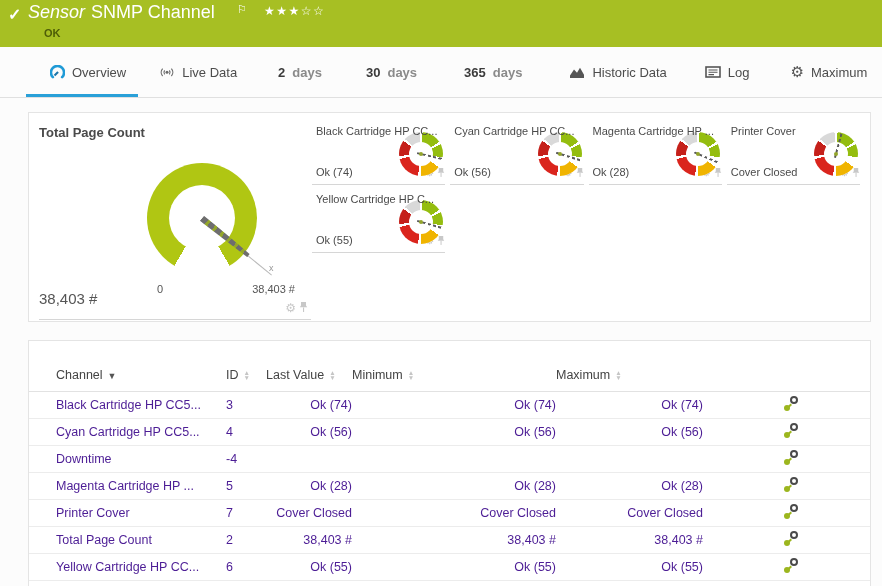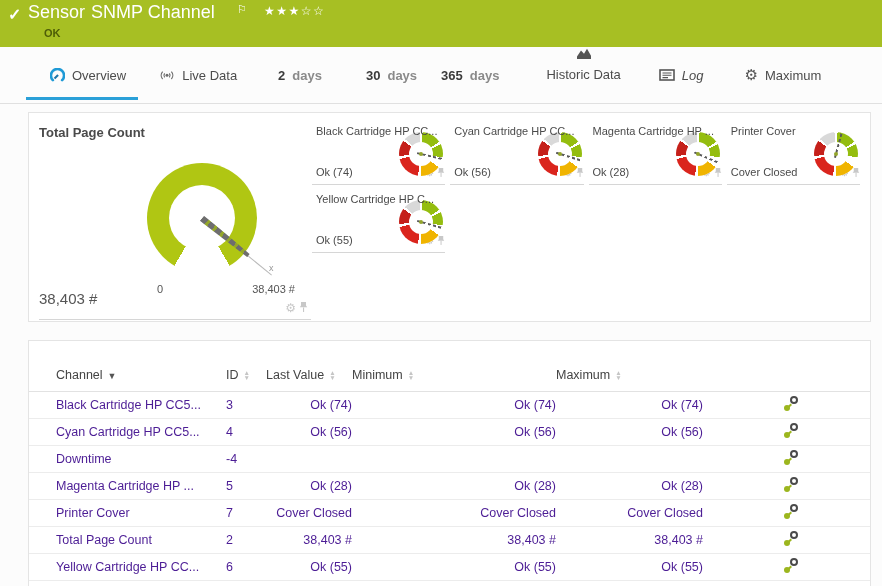--- a/index.html
+++ b/index.html
@@ -5,27 +5,27 @@
   * { margin:0; padding:0; box-sizing:border-box; }
   html,body { width:882px; height:586px; }
   body {
     position:relative; overflow:hidden; background:#fcfcfc;
     font-family:"Liberation Sans", sans-serif;
   }
   
   .app-header { position:absolute; top:0; left:0; width:882px; height:47px; background:#a7bf23; }
   .hdr-check { position:absolute; left:8px; top:5px; color:#fff; font-size:16px; font-weight:bold; }
   .hdr-title { position:absolute; left:28px; top:2px; font-size:18px; color:#fff; white-space:nowrap; }
-  .hdr-title .kind { margin-right:6px; }
+  .hdr-title .kind { font-style:italic; margin-right:6px; }
   .hdr-flag { position:absolute; left:237px; top:3px; font-size:11px; color:#fff; }
   .hdr-stars { position:absolute; left:264px; top:4px; font-size:12px; color:#fff; letter-spacing:1.5px; }
   .hdr-status { position:absolute; left:44px; top:27px; font-size:11px; font-weight:bold; color:#4e5d07; }
 
   
-  .tab-strip { position:absolute; top:47px; left:0; width:882px; height:57px; border-bottom:1px solid #e0e0e0; display:flex; align-items:center; background:transparent; }
+  .tab-strip { position:absolute; top:47px; left:0; width:882px; height:51px; border-bottom:1px solid #e0e0e0; display:flex; align-items:center; background:transparent; }
   .tab { display:flex; align-items:center; gap:7px; height:56px; position:relative; font-size:13px; color:#4c4c4c; cursor:pointer; white-space:nowrap; }
   .tab.active::after { content:''; position:absolute; left:-24px; right:-12px; bottom:3px; height:3px; background:#2aa0d8; }
   .tab-num { font-weight:bold; color:#3b3b3b; }
   .tab-label.dim { color:#8a8a8a;font-weight:bold; }
   .tab-icon { display:inline-flex; align-items:center; }
   .tab-icon .gear-char { font-size:15px; color:#555; line-height:14px; }
 
   
   .gauges-panel { position:absolute; left:28px; top:112px; width:843px; height:210px; background:#fff; border:1px solid #e4e4e4; }
   .channels-panel { position:absolute; left:28px; top:340px; width:843px; height:260px; background:#fff; border:1px solid #e4e4e4; }
@@ -120,33 +120,33 @@
       <span class="tab-label">Live Data</span>
     </div>
     <div class="tab" style="margin-left: 41px;">
       <span class="tab-num">2</span>
       <span class="tab-label dim">days</span>
     </div>
     <div class="tab" style="margin-left: 44px;">
       <span class="tab-num">30</span>
       <span class="tab-label dim">days</span>
     </div>
-    <div class="tab" style="margin-left: 24px;">
+    <div class="tab" style="margin-left: 47px;">
       <span class="tab-num">365</span>
       <span class="tab-label dim">days</span>
     </div>
-    <div class="tab" style="margin-left: 47px; flex-direction: column;">
+    <div class="tab" style="margin-left: 47px;">
       <span class="tab-icon">
         <svg width="16" height="13" viewBox="0 0 16 13">
           <path d="M1 12 V9.5 L5 3.5 L8 6.8 L11 1.8 L15 8.8 V12 Z" fill="#555"></path>
         </svg>
       </span>
       <span class="tab-label">Historic Data</span>
     </div>
-    <div class="tab" style="margin-left: 38px; font-style: italic;">
+    <div class="tab" style="margin-left: 38px;">
       <span class="tab-icon">
         <svg width="16" height="12" viewBox="0 0 16 12">
           <rect x="1" y="1" width="14" height="10" fill="none" stroke="#555" stroke-width="1.6"></rect>
           <path d="M3.5 4 H12.5 M3.5 6.3 H12.5 M3.5 8.6 H9" stroke="#555" stroke-width="1.1"></path>
         </svg>
       </span>
       <span class="tab-label">Log</span>
     </div>
     <div class="tab" style="margin-left: 41px;">
       <span class="tab-icon">

